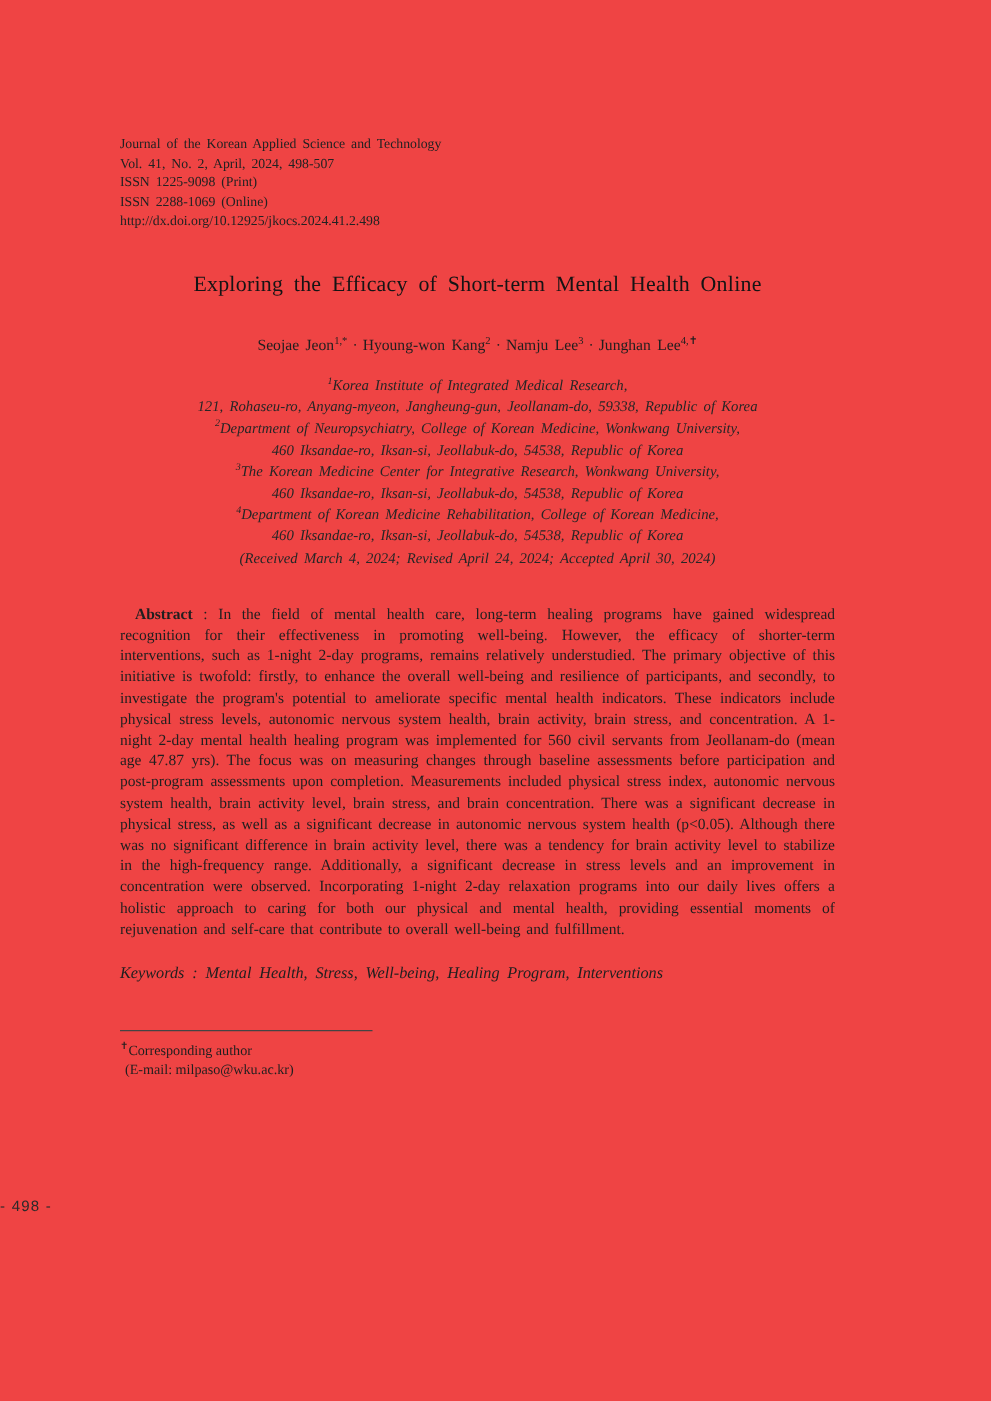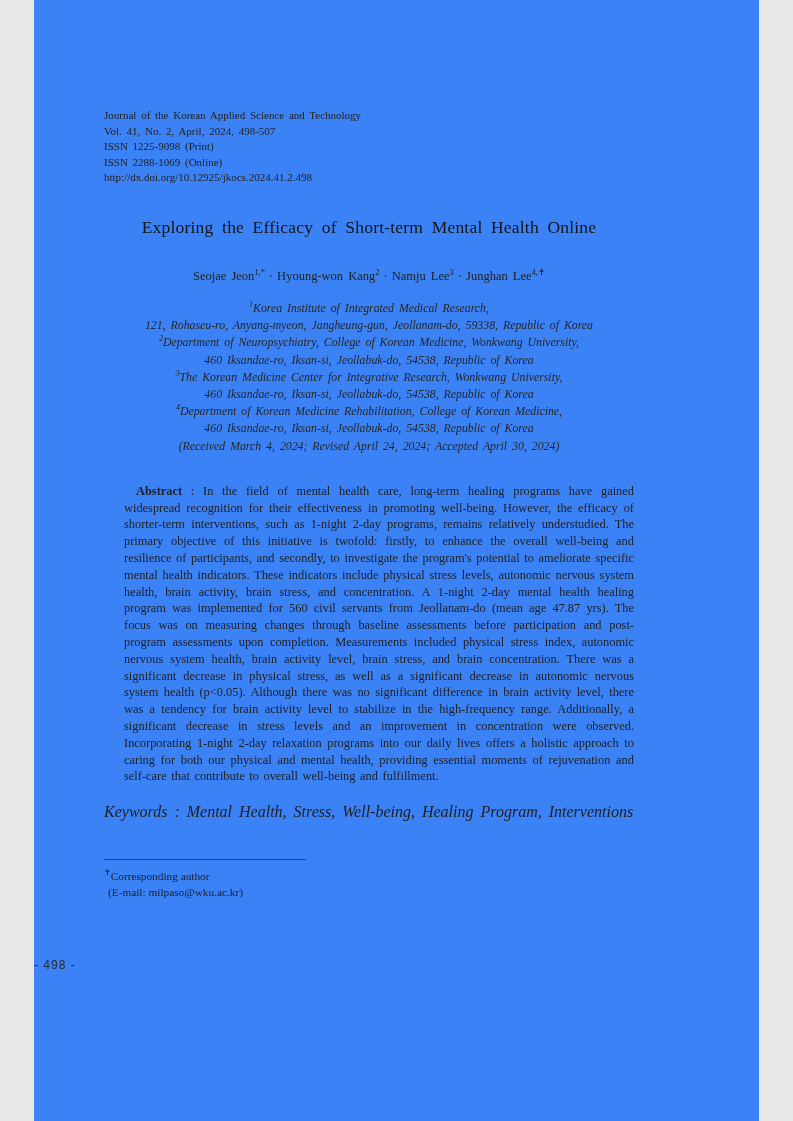--- a/index.html
+++ b/index.html
@@ -1,26 +1,26 @@
 <!DOCTYPE html>
 <html><head>
 <meta charset="utf-8">
 <style>
   html, body { margin: 0; padding: 0; background: #e8e8e8; }
   .page {
     position: relative;
-    width: 725px;
+    width: 793px;
     height: 1121px;
     margin: 0 auto;
-    background: #3b82f6;
+    background: #ef4444;
     color: #1f1f1f;
     font-family: "Liberation Serif", serif;
     overflow: hidden;
     box-sizing: border-box;
-    padding: 108px 125px 0 70px;
+    padding: 108px 125px 0 96px;
   }
   .journal-header {
     font-size: 11px;
     line-height: 15.6px;
     word-spacing: 2px;
     color: #222;
   }
   .paper-title {
     margin: 28px 0 0 0;
     font-size: 17.5px;
@@ -48,27 +48,26 @@
     word-spacing: 2px;
     color: #262626;
   }
   .affiliations sup { font-size: 8px; line-height: 0; font-style: italic; }
   .abstract {
     margin-top: 28px;
     font-size: 12.4px;
     line-height: 16.8px;
     text-align: justify;
     word-spacing: 1.5px;
-    margin-left: 20px;
   }
   .abstract p { margin: 0; text-indent: 12px; }
   .abstract .abs-label { font-weight: bold; }
   .keywords {
     margin-top: 18px;
-    font-size: 16px;
+    font-size: 13px;
     font-style: italic;
     word-spacing: 3px;
   }
   .footnote { margin-top: 38px; font-size: 11.3px; line-height: 15.5px; }
   .footnote-divider {
     width: 202px;
     height: 0;
     border-top: 1px solid #444;
     margin-bottom: 9px;
   }

